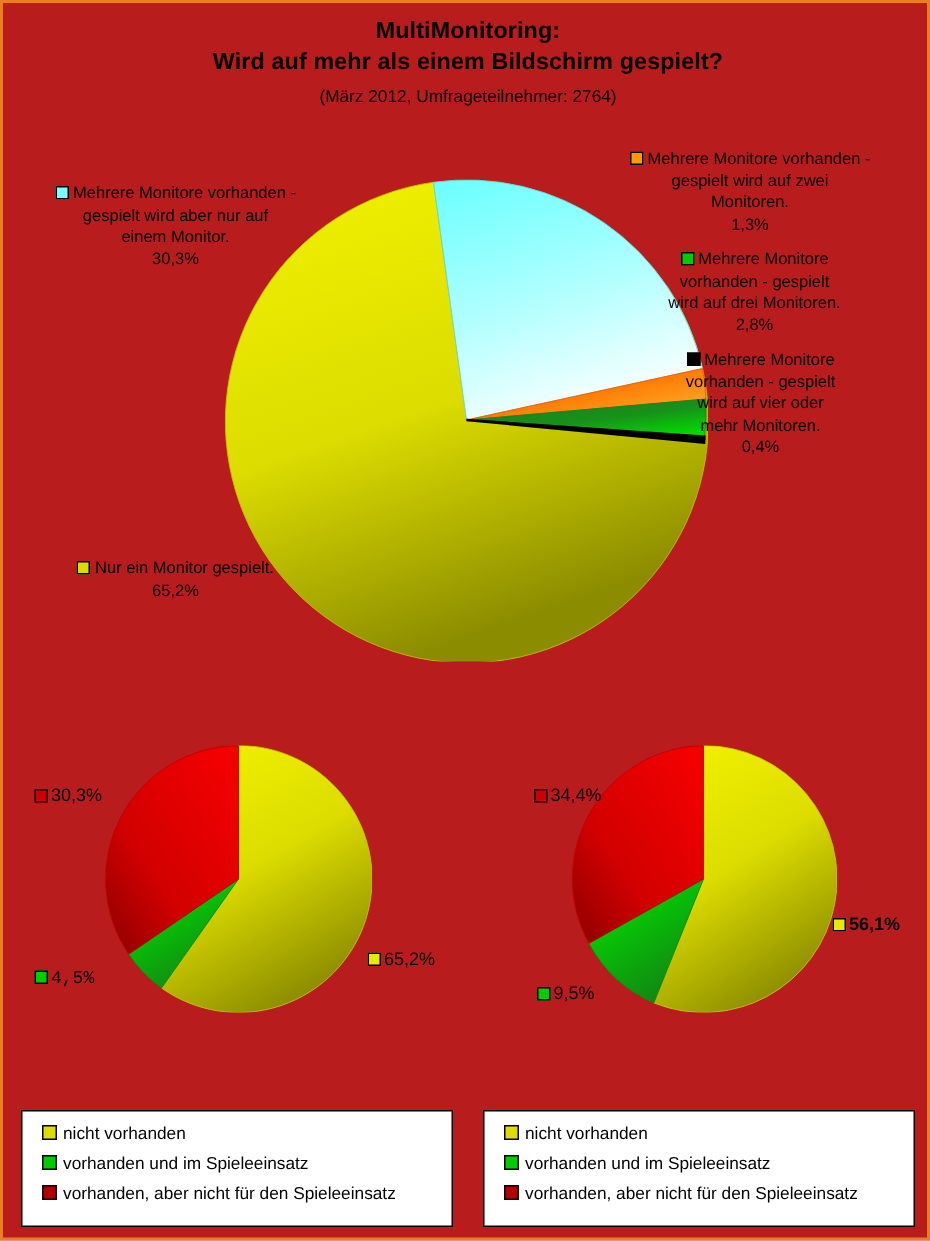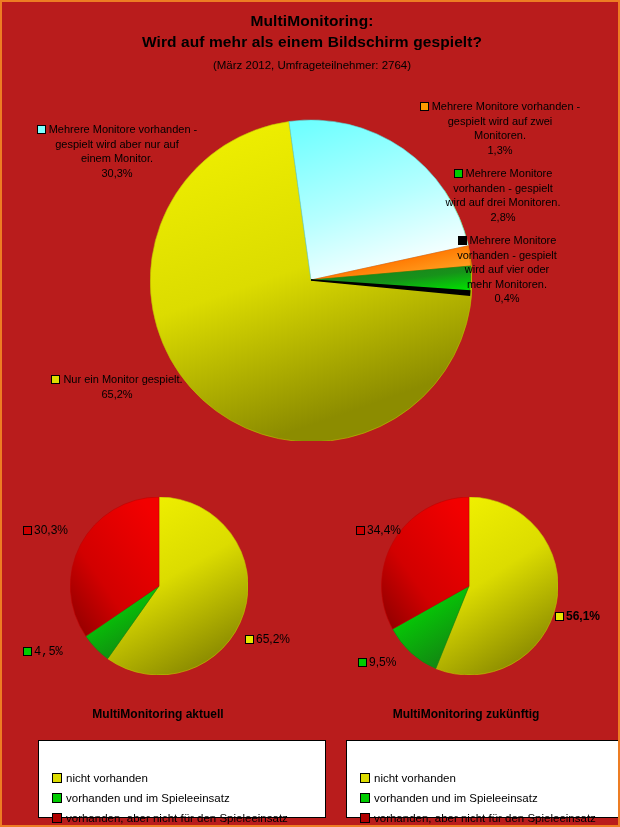--- a/index.html
+++ b/index.html
@@ -124,22 +124,21 @@
   #caption-right { left: 314px; top: 705px; }
 
   
   .legend-box {
     position: absolute;
     border: 1px solid #000000;
     background: #ffffff;
     box-sizing: border-box;
     width: 288px;
     height: 78px;
-    padding: 27px 0 0 13px;
-    margin-left: 24px;
+    padding: 5px 0 0 13px;
   }
   #legend-left  { left: 12px;  top: 738px; }
   #legend-right { left: 320px; top: 738px; }
   .legend-row {
     font-size: 11.5px;
     color: #000000;
     line-height: 20px;
     white-space: nowrap;
   }
   .legend-row .sw {
@@ -301,22 +300,20 @@
   <div class="pct-label" id="rp-red">
     <span class="sw" style="background:#CC0000"></span><span>34,4%</span>
   </div>
   <div class="pct-label" id="rp-green">
     <span class="sw" style="background:#00CC00"></span><span>9,5%</span>
   </div>
   <div class="pct-label" id="rp-yellow">
     <span class="sw" style="background:#E8E800"></span><span>56,1%</span>
   </div>
 
-  <div class="caption" id="caption-left">MultiMonitoring aktuell</div>
-  <div class="caption" id="caption-right">MultiMonitoring zukünftig</div>
 
   <div class="legend-box" id="legend-left">
     <div class="legend-row">
       <span class="sw" style="background:#DCDC00"></span><span>nicht vorhanden</span>
     </div>
     <div class="legend-row">
       <span class="sw" style="background:#00CC00"></span><span>vorhanden und im Spieleeinsatz</span>
     </div>
     <div class="legend-row">
       <span class="sw" style="background:#B00000"></span><span>vorhanden, aber nicht für den Spieleeinsatz</span>

